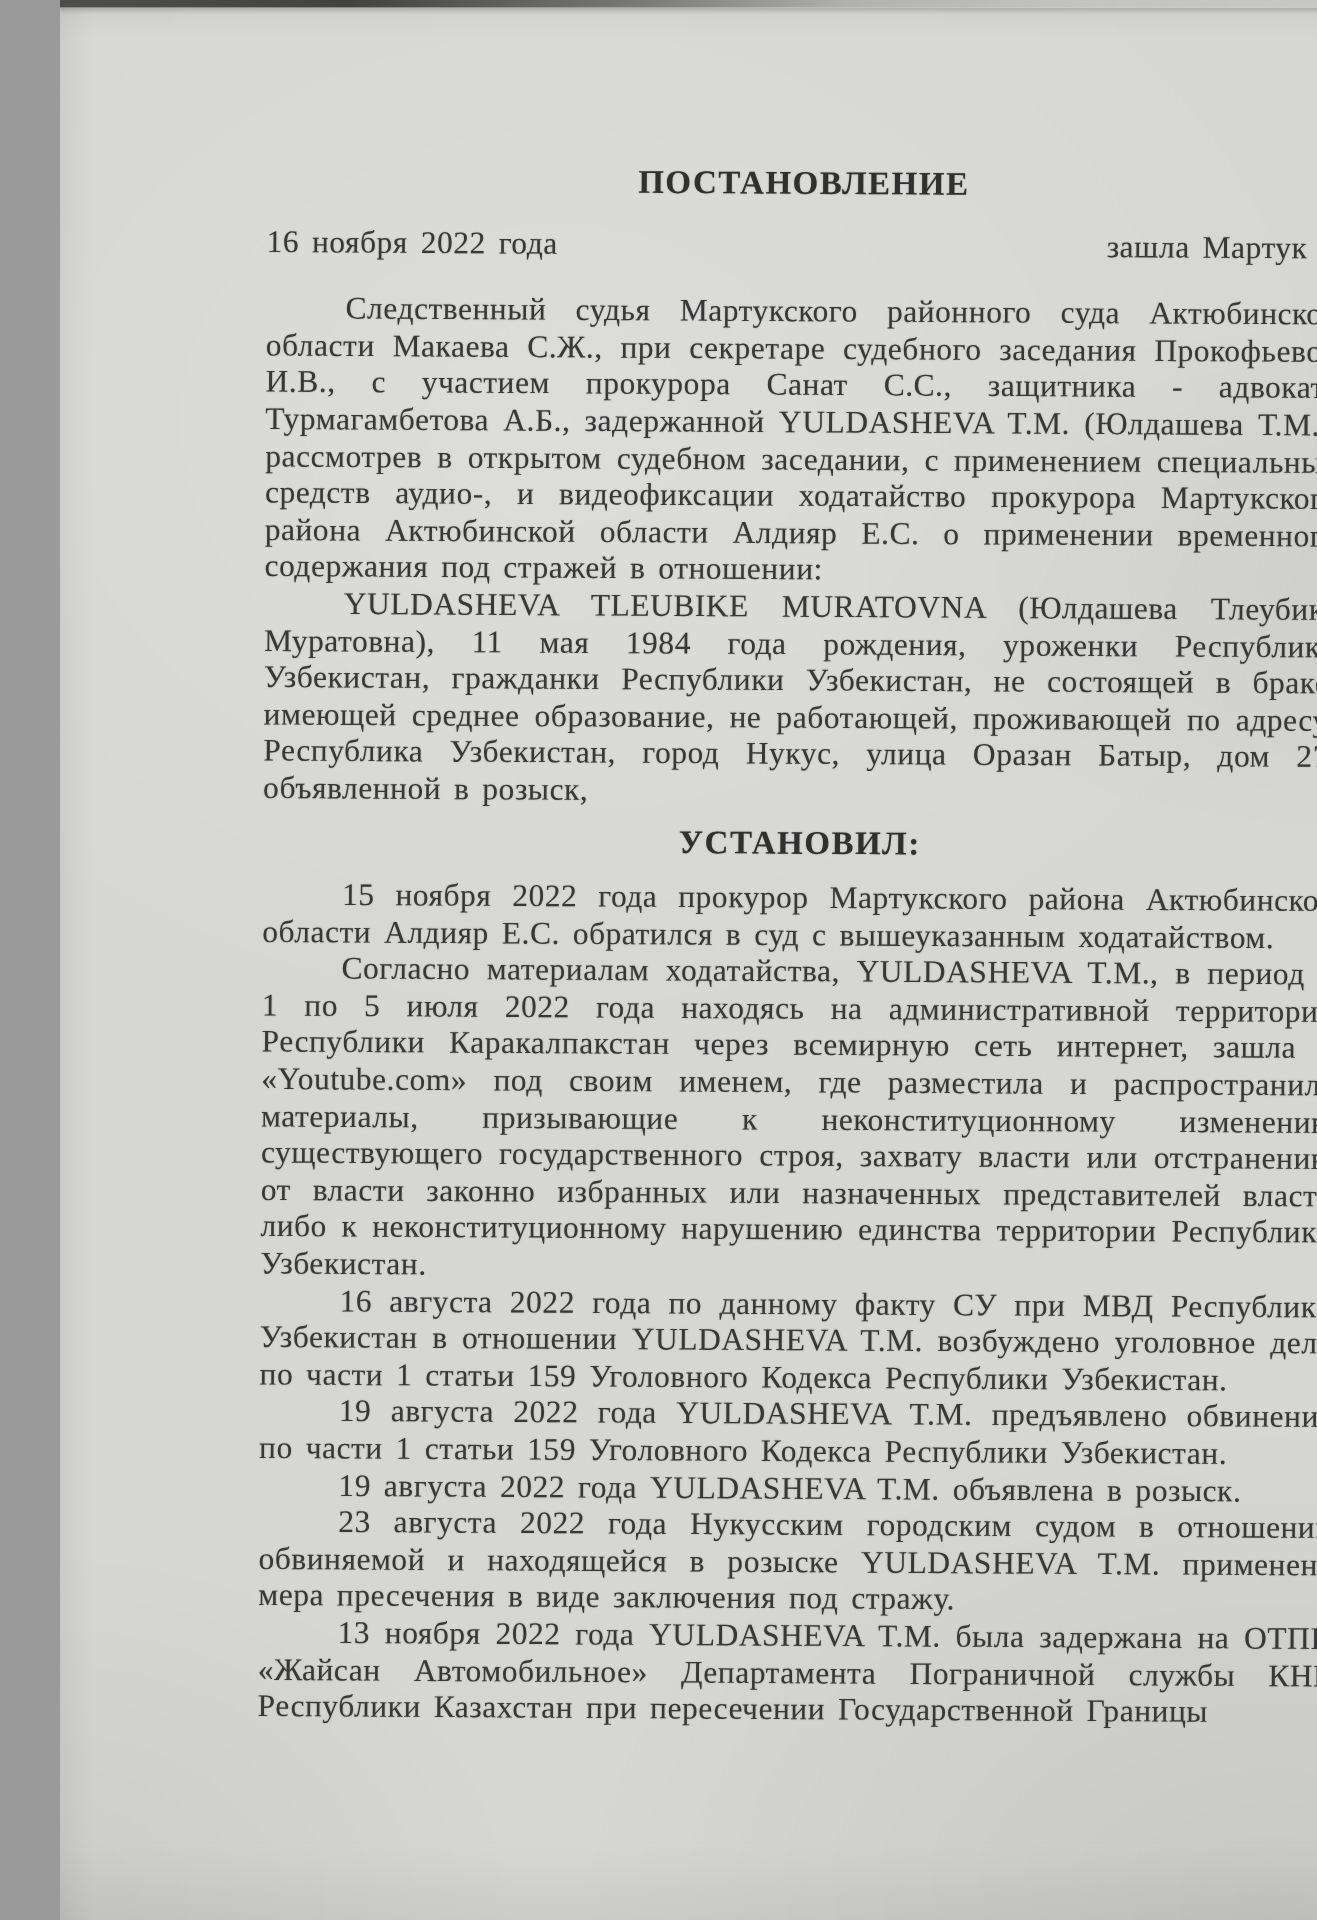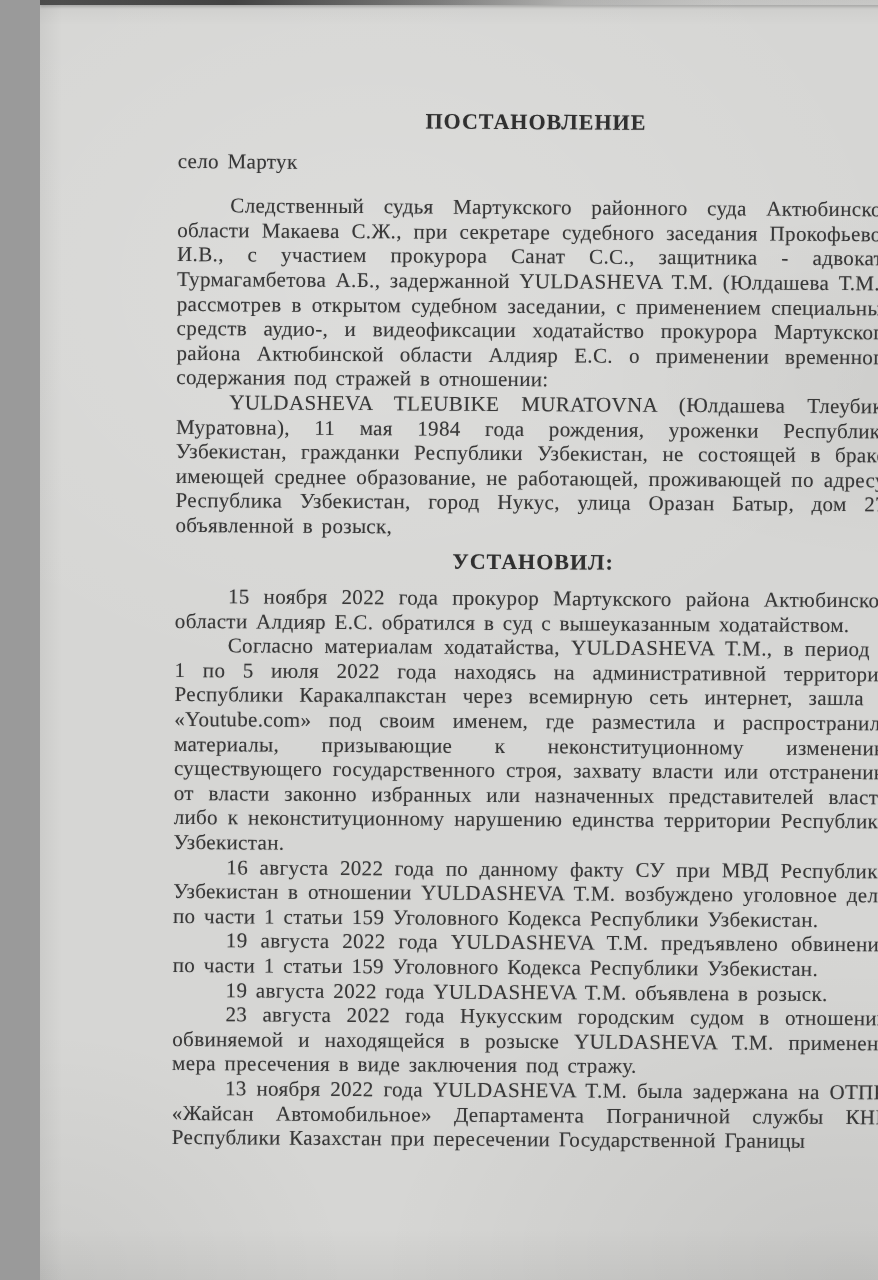--- a/index.html
+++ b/index.html
@@ -82,21 +82,22 @@
 <body>
 
 <div class="photo">
   <div class="top-edge"></div>
 
   <div class="content">
 
     <h1 class="doc-title">ПОСТАНОВЛЕНИЕ</h1>
 
     <div class="dateline">
-      <span>село Мартук</span>
+      <span>16 ноября 2022 года</span>
+      <span>зашла Мартук</span>
     </div>
 
     <p class="para">Следственный судья Мартукского районного суда Актюбинской области Макаева С.Ж., при секретаре судебного заседания Прокофьевой И.В., с участием прокурора Санат С.С., защитника - адвоката Турмагамбетова А.Б., задержанной YULDASHEVA T.M. (Юлдашева Т.М.), рассмотрев в открытом судебном заседании, с применением специальных средств аудио-, и видеофиксации ходатайство прокурора Мартукского района Актюбинской области Алдияр Е.С. о применении временного содержания под стражей в отношении:</p>
 
     <p class="para">YULDASHEVA TLEUBIKE MURATOVNA (Юлдашева Тлеубике Муратовна), 11 мая 1984 года рождения, уроженки Республики Узбекистан, гражданки Республики Узбекистан, не состоящей в браке, имеющей среднее образование, не работающей, проживающей по адресу: Республика Узбекистан, город Нукус, улица Оразан Батыр, дом 27, объявленной в розыск,</p>
 
     <h2 class="section-heading">УСТАНОВИЛ:</h2>
 
     <p class="para">15 ноября 2022 года прокурор Мартукского района Актюбинской области Алдияр Е.С. обратился в суд с вышеуказанным ходатайством.</p>
 

